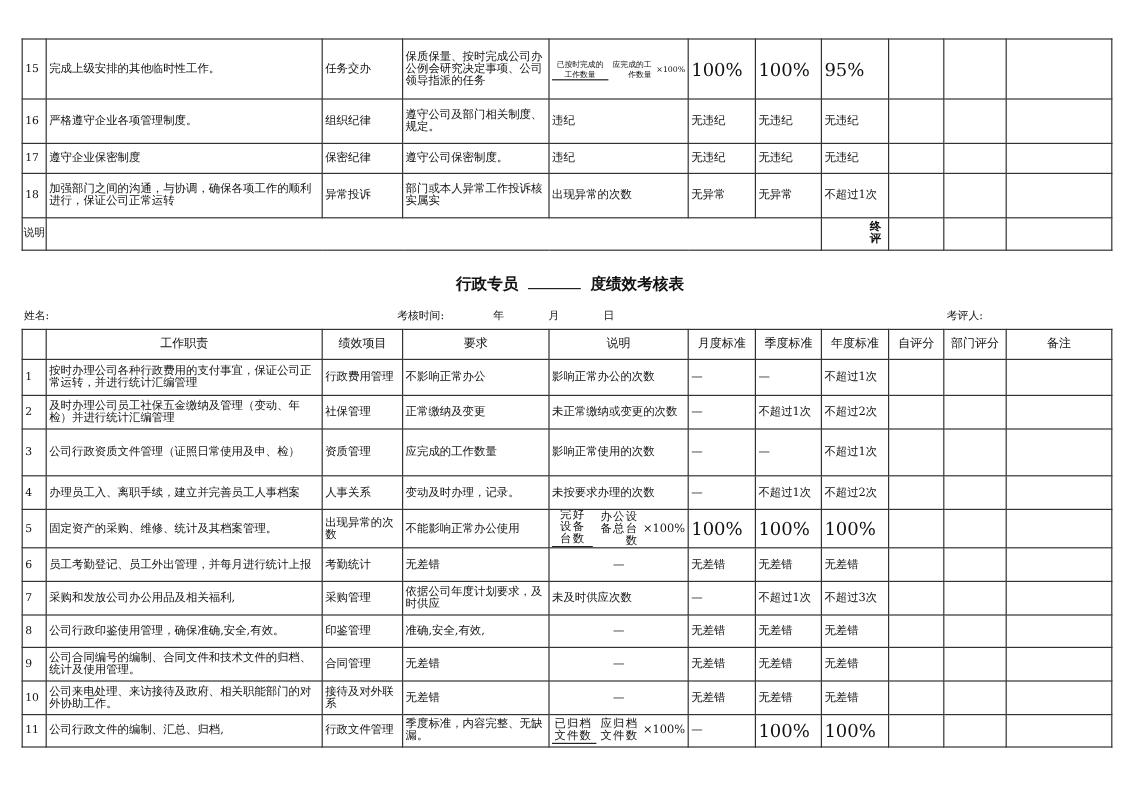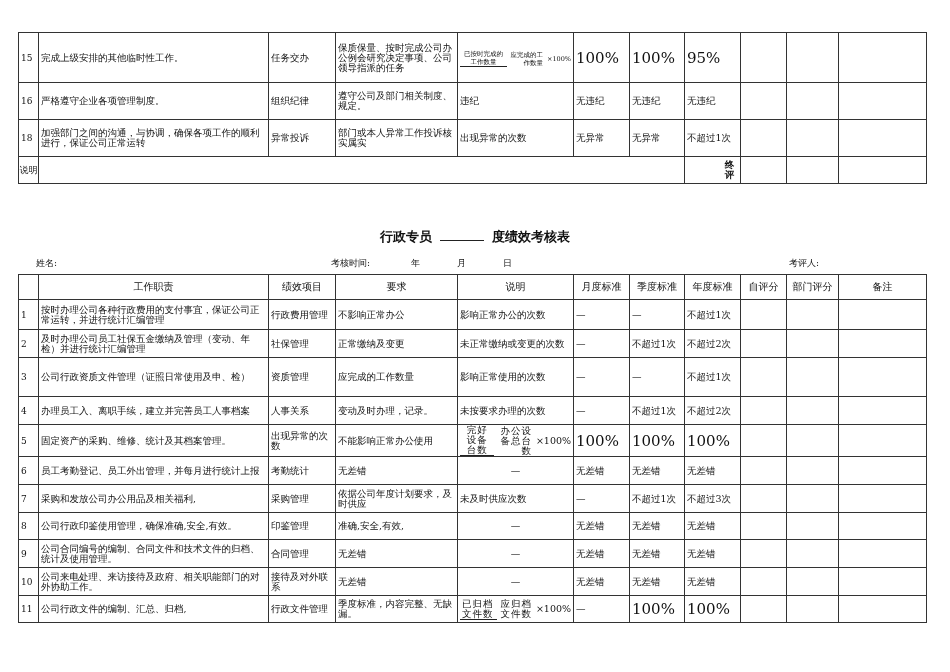--- a/index.html
+++ b/index.html
@@ -71,20 +71,33 @@
     <td>组织纪律</td>
     <td>遵守公司及部门相关制度、规定。</td>
     <td>违纪</td>
     <td>无违纪</td>
     <td>无违纪</td>
     <td>无违纪</td>
     <td></td>
     <td></td>
     <td></td>
   </tr>
+  <tr style="height:25px;">
+    <td class="num">17</td>
+    <td>遵守企业保密制度</td>
+    <td>保密纪律</td>
+    <td>遵守公司保密制度。</td>
+    <td>违纪</td>
+    <td>无违纪</td>
+    <td>无违纪</td>
+    <td>无违纪</td>
+    <td></td>
+    <td></td>
+    <td></td>
+  </tr>
   <tr style="height:37px;">
     <td class="num">18</td>
     <td>加强部门之间的沟通，与协调，确保各项工作的顺利进行，保证公司正常运转</td>
     <td>异常投诉</td>
     <td>部门或本人异常工作投诉核实属实</td>
     <td>出现异常的次数</td>
     <td>无异常</td>
     <td>无异常</td>
     <td>不超过1次</td>
     <td></td>
@@ -98,21 +111,21 @@
     <td></td>
     <td></td>
     <td></td>
   </tr>
 </tbody>
   </table>
 
 <div class="title">
   <span>行政专员</span><span class="blank"></span><span>度绩效考核表</span>
 </div>
-<div class="meta" style="left:36px;">姓名:</div>
+<div class="meta" style="left:20px;">姓名:</div>
 <div class="meta" style="left:331px;">考核时间:</div>
 <div class="meta" style="left:411px;">年</div>
 <div class="meta" style="left:457px;">月</div>
 <div class="meta" style="left:503px;">日</div>
 <div class="meta" style="left:789px;text-align:center;">考评人:</div>
 
 <table style="left:18px; top:274px; width:908px;">
   <colgroup>
     <col style="width:20px">
       <col style="width:230px">

